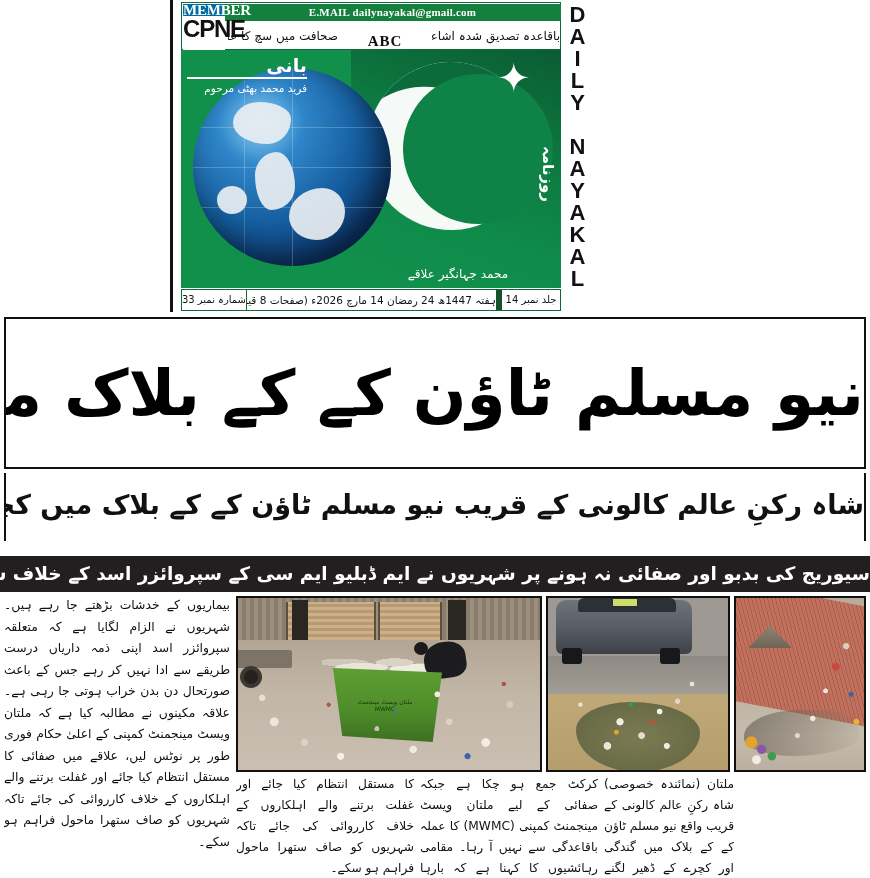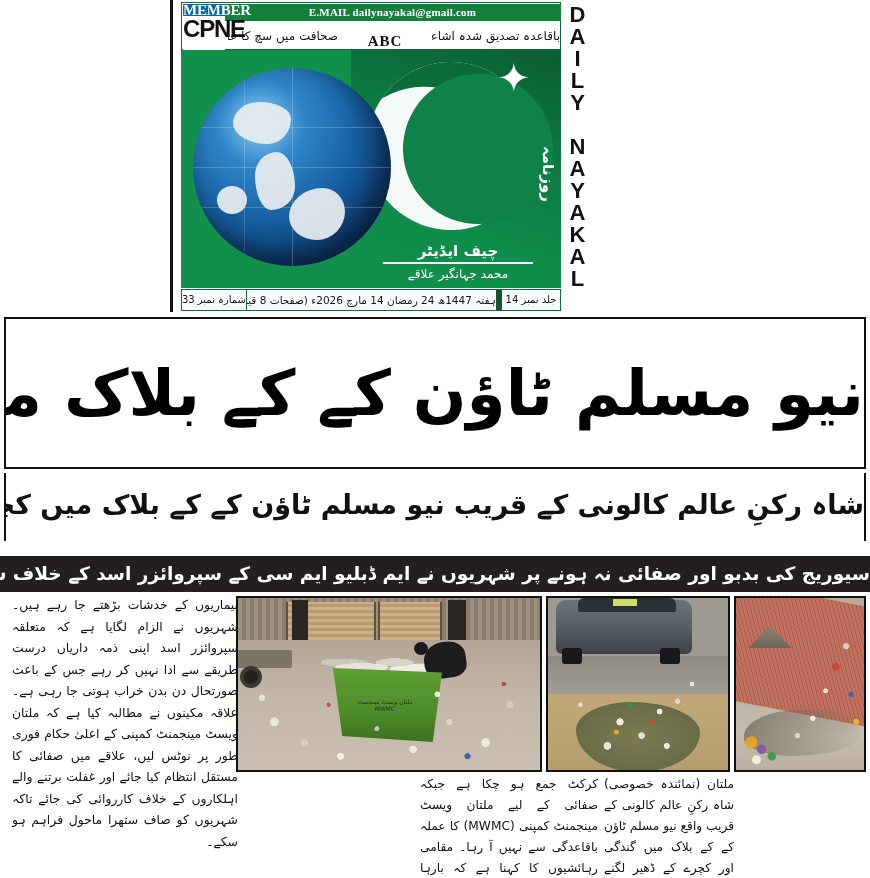--- a/index.html
+++ b/index.html
@@ -402,21 +402,21 @@
 
   
   .body-area {
     position: absolute;
     left: 0; top: 594px;
     width: 870px; height: 284px;
   }
 
   .col-left {
     position: absolute;
-    left: 12px; top: 0;
+    left: 4px; top: 0;
     width: 226px; height: 284px;
     direction: rtl;
     text-align: justify;
     font-family: "DejaVu Sans", sans-serif;
     font-size: 12.4px;
     line-height: 21.5px;
     color: #111;
     overflow: hidden;
   }
 
@@ -668,23 +668,26 @@
           <div class="par p3"></div>
           <div class="land l1"></div>
           <div class="land l2"></div>
           <div class="land l3"></div>
           <div class="land l4"></div>
         </div>
 
         <div class="plate-title">
           <div class="nameplate-roznama">روزنامہ</div>
 
+          <div class="plate-founder">
+            <span class="f-label">بانی</span>
+            <span class="f-name">فرید محمد بھٹی مرحوم</span>
+          </div>
 
           <div class="plate-editor">
-            <span class="e-label">چیف ایڈیٹر</span>
             <span class="e-name">محمد جہانگیر علاقے</span>
           </div>
         </div>
       </div>
 
       <div class="mh-dateline">
         <div class="dl-cell dl-vol">جلد نمبر 14</div>
         <div class="dl-cell dl-mid">ہفتہ 1447ھ 24 رمضان 14 مارچ 2026ء (صفحات 8 قیمت 30 روپے)</div>
         <div class="dl-cell dl-iss">شمارہ نمبر 233</div>
       </div>
@@ -749,19 +752,20 @@
         <div class="p3-bg"></div>
         <div class="p3-road"></div>
         <div class="p3-brick"></div>
         <div class="p3-mound"></div>
         <div class="p3-water"></div>
         <div class="p3-litter"></div>
       </div>
     </div>
 
     <div class="bottom-cols">
+      <div class="bcol bcol-1">کا مستقل انتظام کیا جائے اور غفلت برتنے والے اہلکاروں کے خلاف کارروائی کی جائے تاکہ شہریوں کو صاف ستھرا ماحول فراہم ہو سکے۔</div>
       <div class="bcol bcol-2">کرکٹ جمع ہو چکا ہے جبکہ صفائی کے لیے ملتان ویسٹ مینجمنٹ کمپنی (MWMC) کا عملہ باقاعدگی سے نہیں آ رہا۔ مقامی رہائشیوں کا کہنا ہے کہ بارہا شکایات کے باوجود صفائی کا نظام بہتر نہیں ہو سکا جس کی وجہ سے تعفن پھیل رہا ہے اور</div>
       <div class="bcol bcol-3">ملتان (نمائندہ خصوصی) شاہ رکنِ عالم کالونی کے قریب واقع نیو مسلم ٹاؤن کے کے بلاک میں گندگی اور کچرے کے ڈھیر لگنے سے علاقہ مکین شدید پریشانی کا شکار ہو گئے ہیں۔ علاقہ مکینوں کے مطابق کئی روز سے گلیوں اور سڑکوں کے کناروں پر کوڑا</div>
       <div class="bcol bcol-4"></div>
     </div>
   </div>
 
 </div>
 
 </body></html>

